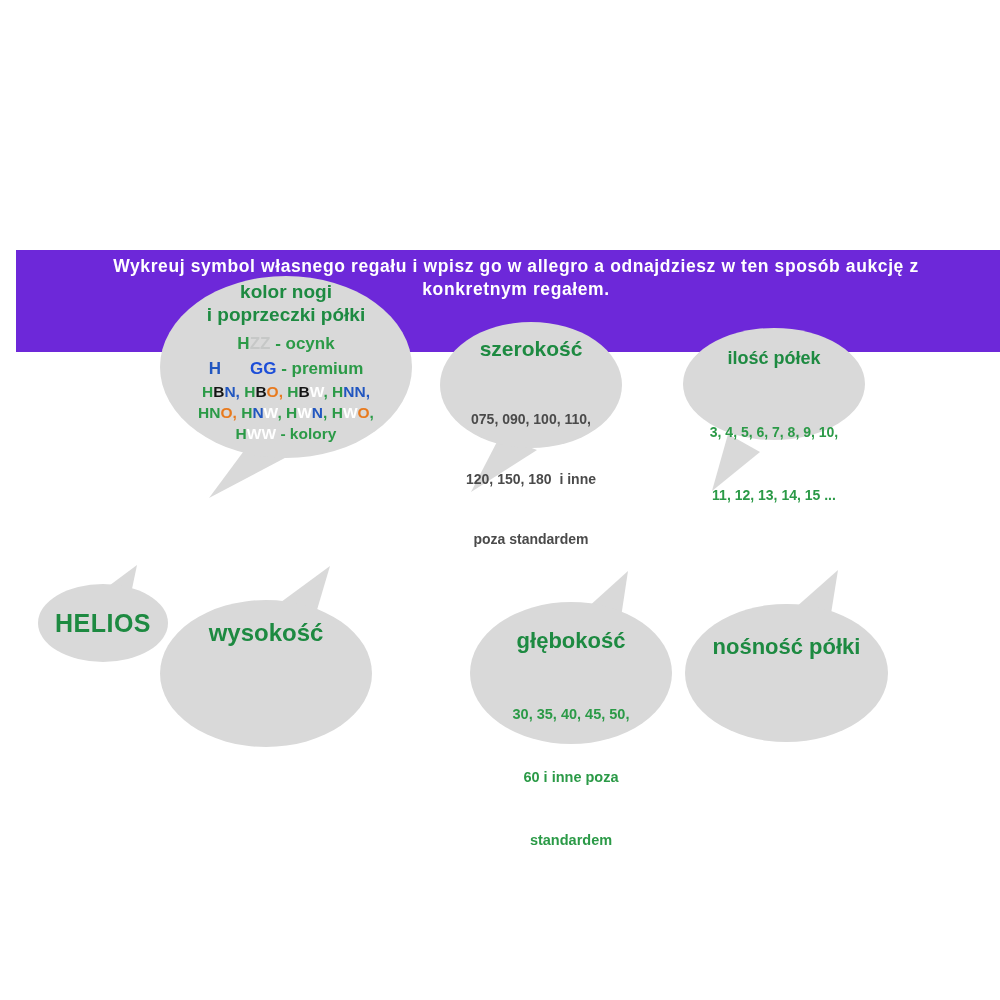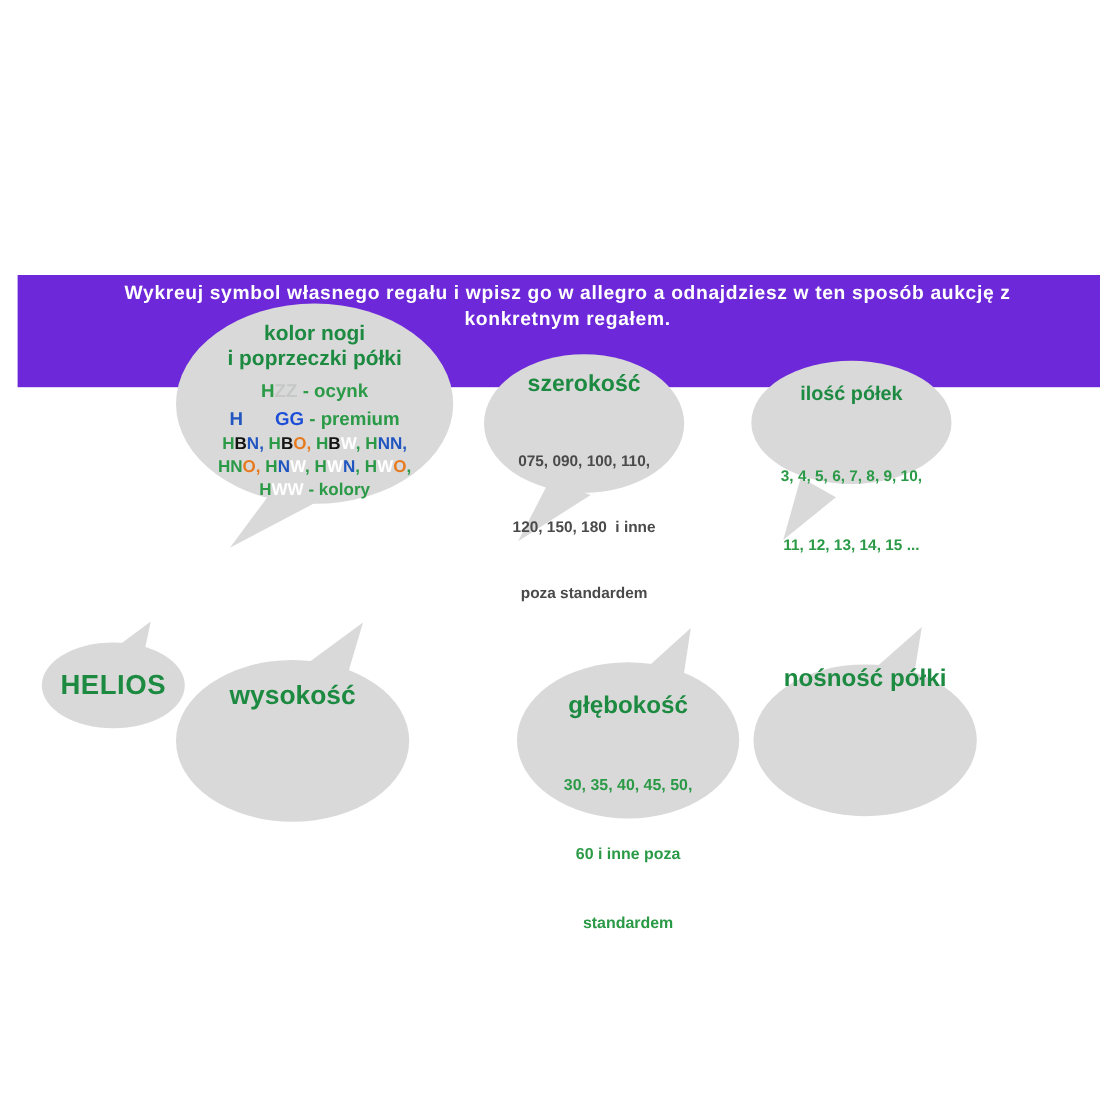--- a/index.html
+++ b/index.html
@@ -41,40 +41,40 @@
   .b-ilosc{left:683px;top:328px;width:182px;height:112px;}
   .b-helios{left:38px;top:584px;width:130px;height:78px;justify-content:center;}
   .b-wys  {left:160px;top:600px;width:212px;height:147px;}
   .b-gleb {left:470px;top:602px;width:202px;height:142px;}
   .b-nosn {left:685px;top:604px;width:203px;height:138px;}
 
   .t-green{color:#1d8a41;font-weight:bold;}
   .num-green{color:#2b9a47;font-weight:bold;}
   .num-gray{color:#4a4a4a;font-weight:bold;}
 
-  .b-kolor .title{font-size:19px;line-height:23px;margin-top:16px;}
+  .b-kolor .title{font-size:19px;line-height:23px;margin-top:4px;}
   .b-kolor .cline-big{font-size:17px;line-height:25px;font-weight:bold;}
   .b-kolor .cline{font-size:15.5px;line-height:21px;font-weight:bold;}
   .b-kolor .gap{height:5px;}
 
   .b-szer .title{font-size:21px;line-height:24px;margin-top:15px;}
   .b-szer .vals{font-size:14px;line-height:20px;margin-top:8px;}
 
   .b-ilosc .title{font-size:18px;line-height:24px;margin-top:18px;}
   .b-ilosc .vals{font-size:14px;line-height:21px;margin-top:10px;}
 
   .b-helios .label{font-size:25px;letter-spacing:.5px;}
 
   .b-wys .title{font-size:24px;line-height:27px;margin-top:19px;}
   .b-wys .vals{font-size:14.5px;line-height:22px;margin-top:9px;}
 
   .b-gleb .title{font-size:22px;line-height:25px;margin-top:26px;}
   .b-gleb .vals{font-size:14.5px;line-height:21px;margin-top:9px;}
 
-  .b-nosn .title{font-size:22px;line-height:25px;}
+  .b-nosn .title{font-size:22px;line-height:25px;margin-top:30px;}
   .b-nosn .vals{font-size:14.5px;line-height:21px;margin-top:8px;}
 </style>
 </head>
 <body>
 
 <div class="stage">
 
   <div class="band-top">
     <div class="banner-text">
       <div>Wykreuj symbol własnego regału i wpisz go w allegro a odnajdziesz w ten sposób aukcję z</div>

